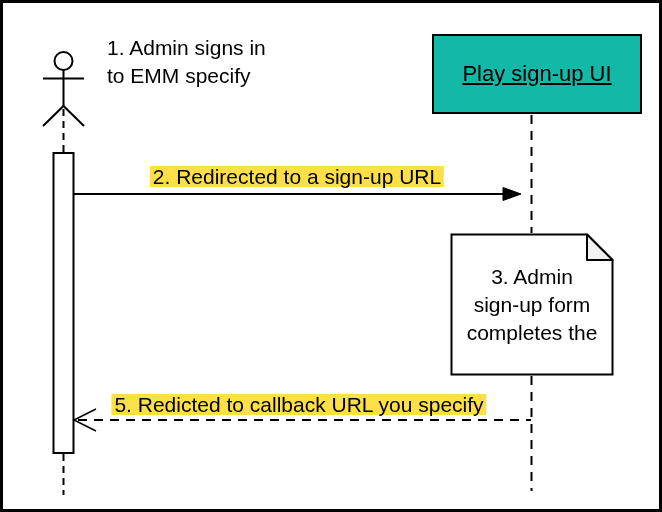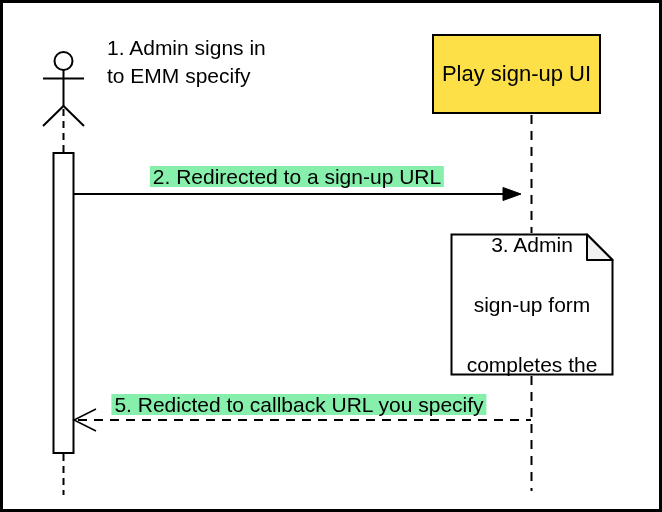--- a/index.html
+++ b/index.html
@@ -18,61 +18,61 @@
   .shapes-layer {
     position: absolute;
     left: 0; top: 0;
     width: 662px; height: 512px;
   }
   .label {
     position: absolute;
     font-size: 21px;
     line-height: 21px;
     white-space: nowrap;
-    background: #86efac;
+    background: #fde047;
     padding: 0 3px;
   }
   .label-centered { transform: translateX(-50%); }
   .actor-label {
     position: absolute;
     left: 104px;
     top: 31px;
     font-size: 21px;
     line-height: 28px;
     white-space: nowrap;
   }
   .participant-box {
     position: absolute;
     left: 429px;
     top: 31px;
-    width: 169px;
+    width: 210px;
     height: 80px;
     box-sizing: border-box;
     border: 2px solid #000000;
-    background: #fde047;
+    background: #14b8a6;
     display: flex;
     align-items: center;
     justify-content: center;
     font-size: 22px;
     white-space: nowrap;
+    text-decoration: underline;
   }
   .note-text {
     position: absolute;
     left: 448px;
     top: 231px;
     width: 162px;
     height: 141px;
     display: flex;
     flex-direction: column;
     align-items: center;
     justify-content: center;
     text-align: center;
     font-size: 21px;
     line-height: 28px;
-    gap: 32px;
   }
 </style>
 </head>
 <body>
 
 <div class="canvas">
 
   <svg class="shapes-layer" viewBox="0 0 662 512" xmlns="http://www.w3.org/2000/svg">
 
     <g stroke="#000000" stroke-width="2" fill="none">

